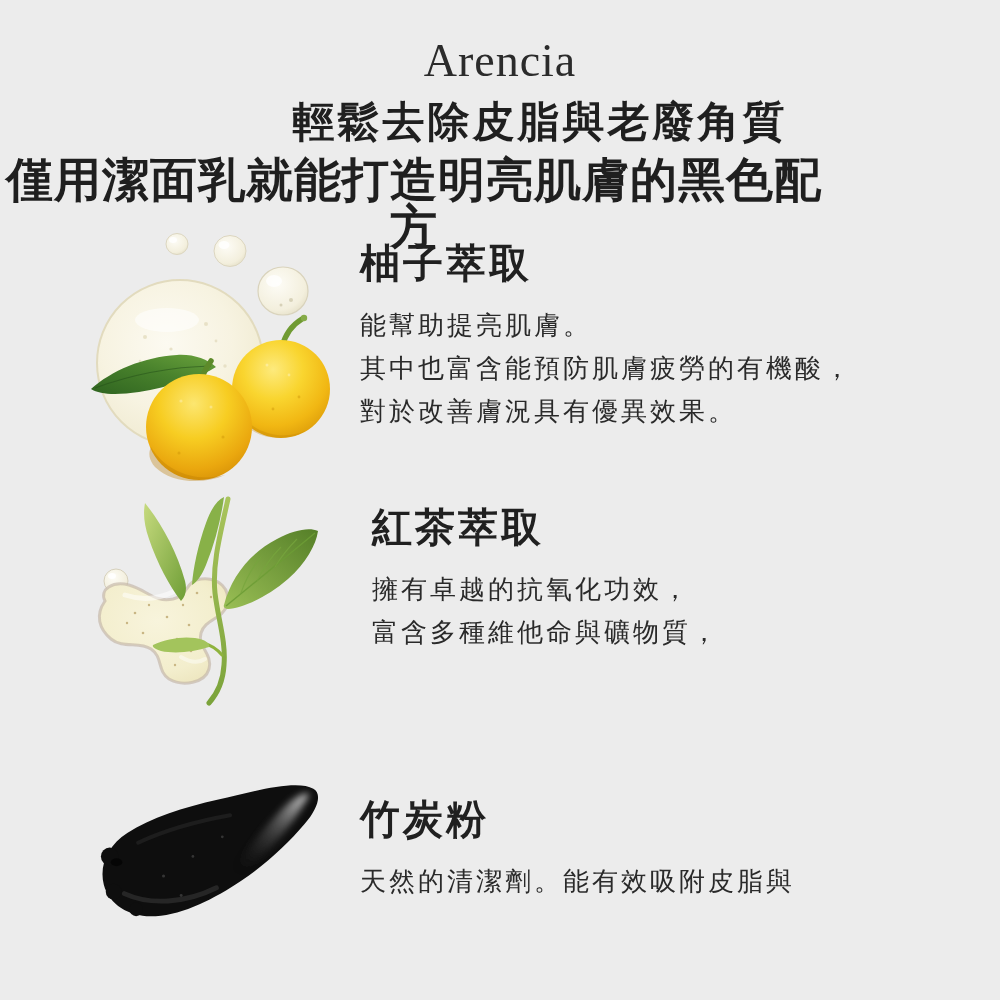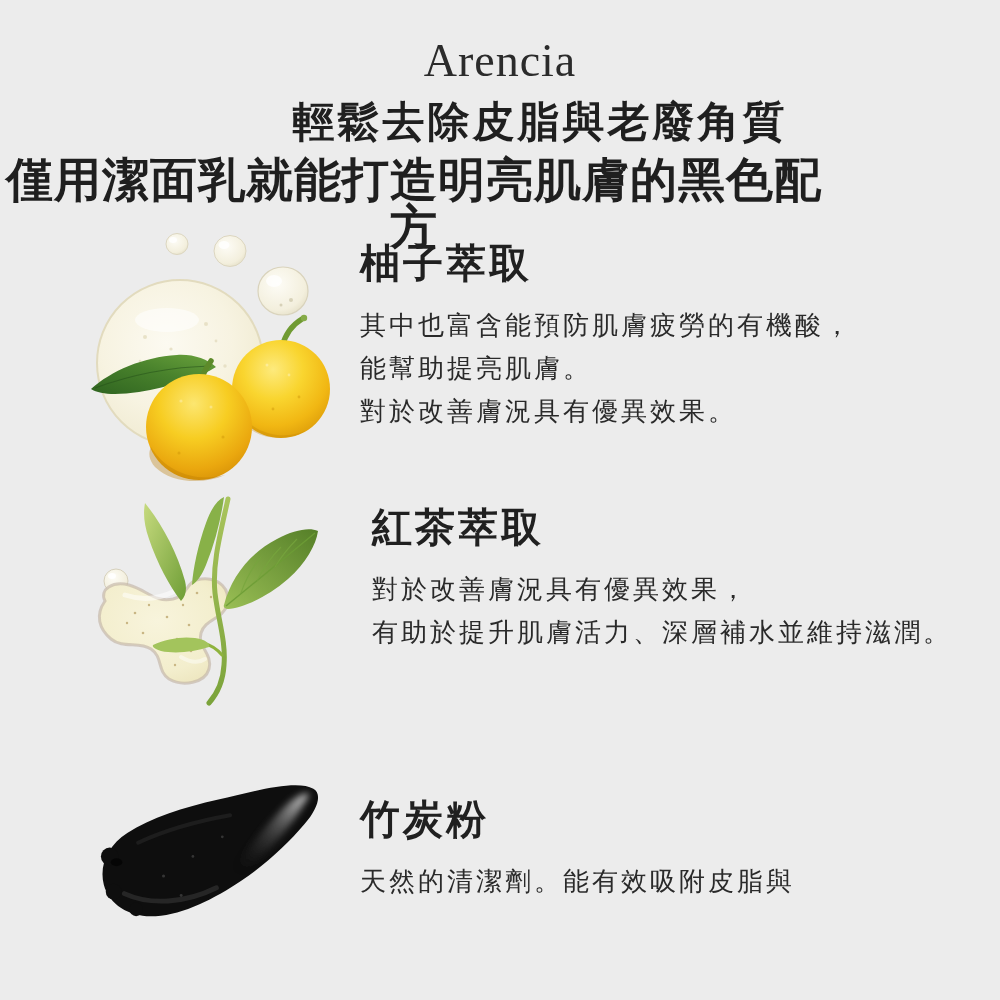--- a/index.html
+++ b/index.html
@@ -122,22 +122,22 @@
       <circle cx="114" cy="202" r="53" fill="url(#gYz2)"></circle>
       <path d="M 66 222 C 80 246, 110 258, 140 250 C 118 260, 86 258, 70 242 C 64 235, 63 228, 66 222 Z" fill="#b97c04" opacity=".35"></path>
       <circle cx="96" cy="176" r="1.6" fill="#ffffff" opacity=".3"></circle>
       <circle cx="126" cy="182" r="1.5" fill="#ffffff" opacity=".3"></circle>
       <circle cx="138" cy="212" r="1.5" fill="#c98e06" opacity=".4"></circle>
       <circle cx="94" cy="228" r="1.5" fill="#c98e06" opacity=".4"></circle>
     </svg>
   </div>
   <div class="txt" id="txt-yuzu">
     <h2>柚子萃取</h2>
+    <p>能幫助提亮肌膚。</p>
     <p>其中也富含能預防肌膚疲勞的有機酸，</p>
-    <p>能幫助提亮肌膚。</p>
     <p>對於改善膚況具有優異效果。</p>
   </div>
 
   <div class="art" id="art-tea">
     <svg width="250" height="230" viewBox="0 0 250 230">
       <defs>
         <radialGradient id="gGel" cx="45%" cy="40%" r="70%">
           <stop offset="0%" stop-color="#f8f4dc"></stop>
           <stop offset="70%" stop-color="#f3eecd"></stop>
           <stop offset="100%" stop-color="#ece4bc"></stop>
@@ -187,22 +187,22 @@
       <path d="M 141 113 C 163 95, 193 70, 230 40" stroke="#6d9c35" stroke-width="1.4" fill="none" opacity=".9"></path>
       <path d="M 156 100 C 160 88, 166 76, 176 64" stroke="#77a53d" stroke-width="1.1" fill="none" opacity=".8"></path>
       <path d="M 172 88 C 178 76, 186 64, 196 54" stroke="#77a53d" stroke-width="1.1" fill="none" opacity=".8"></path>
       <path d="M 190 74 C 196 64, 204 54, 212 46" stroke="#77a53d" stroke-width="1.1" fill="none" opacity=".8"></path>
       <path d="M 118 150 C 126 152, 132 156, 137 162" stroke="#8fb33e" stroke-width="3" fill="none" stroke-linecap="round"></path>
       <path d="M 68 152 C 84 145, 103 142, 118 147 C 123 149, 125 152, 124 154 C 109 159, 90 161, 76 158 C 70 156, 67 154, 68 152 Z" fill="#a3c45c"></path>
     </svg>
   </div>
   <div class="txt" id="txt-tea">
     <h2>紅茶萃取</h2>
-    <p>對於改善膚況具有優異效果，</p>
-    <p>有助於提升肌膚活力、深層補水並維持滋潤。</p>
+    <p>擁有卓越的抗氧化功效，</p>
+    <p>富含多種維他命與礦物質，</p>
   </div>
 
   <div class="art" id="art-charcoal">
     <svg width="235" height="147" viewBox="0 0 240 150">
       <defs>
         <linearGradient id="gHl" x1="1" y1="0" x2="0.25" y2="1">
           <stop offset="0%" stop-color="#e6e6e6"></stop>
           <stop offset="45%" stop-color="#8a8a8a" stop-opacity=".5"></stop>
           <stop offset="100%" stop-color="#1a1a1a" stop-opacity="0"></stop>
         </linearGradient>

